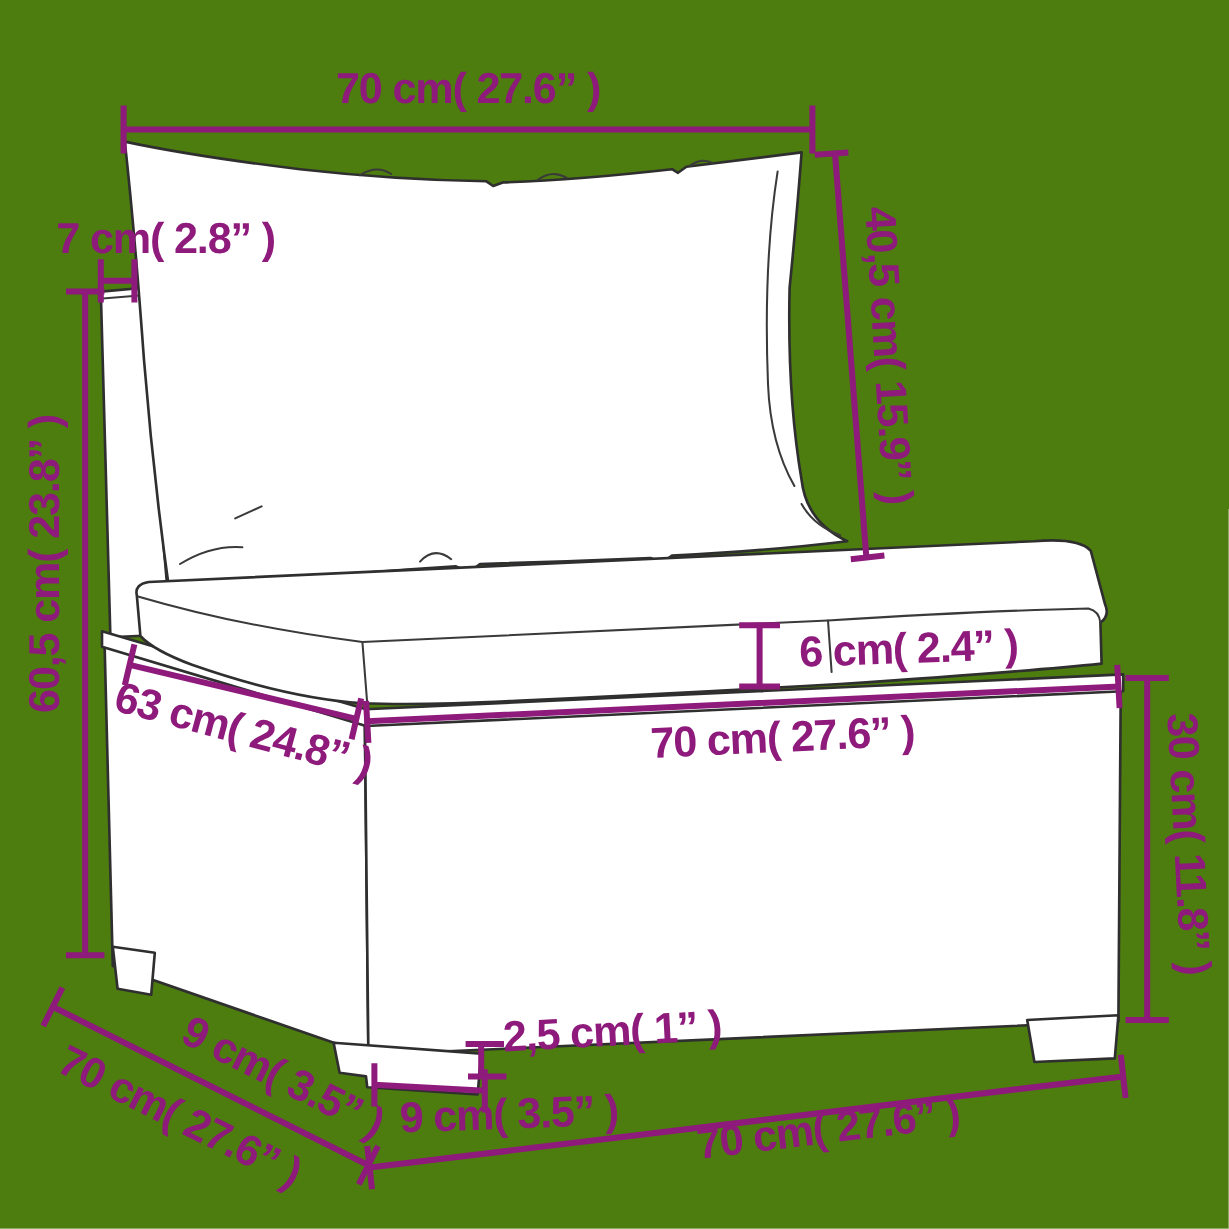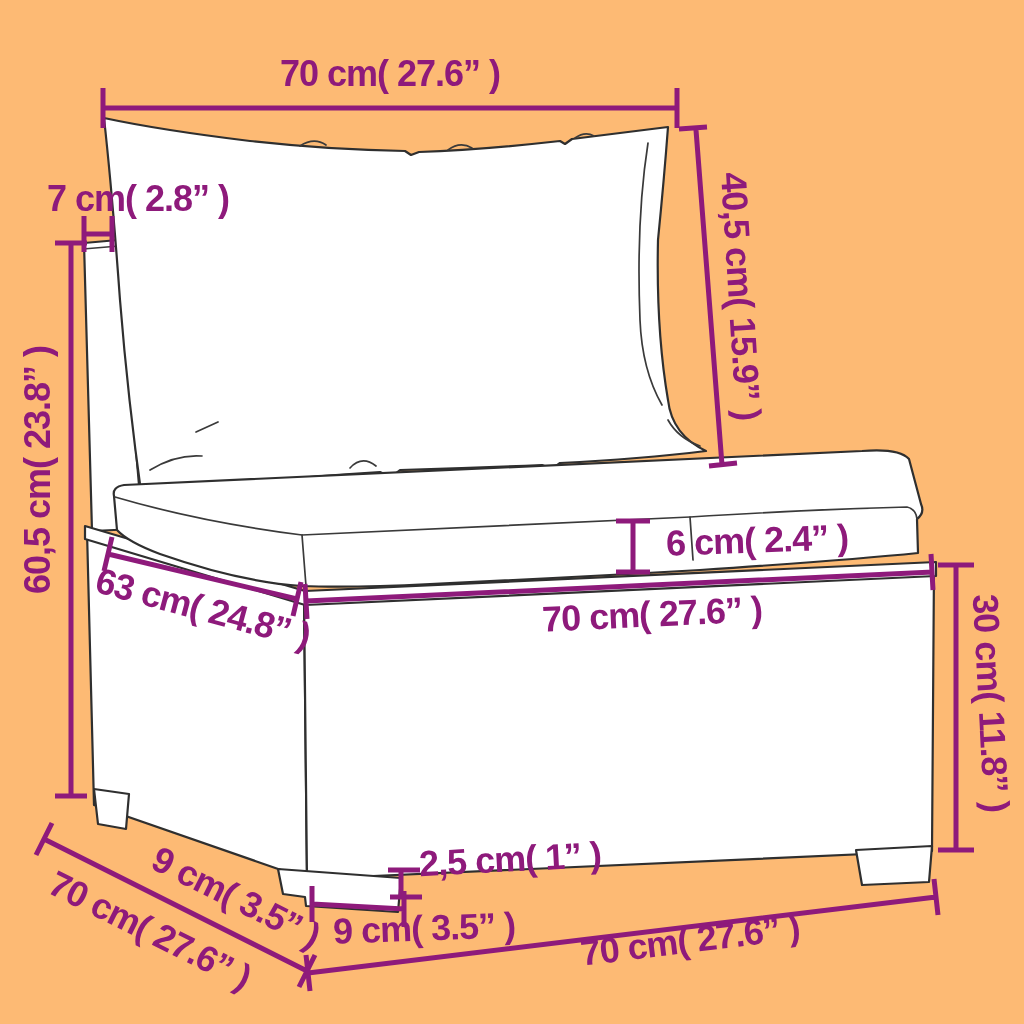--- a/index.html
+++ b/index.html
@@ -1,16 +1,16 @@
 <!DOCTYPE html>
 <html><head>
 <meta charset="utf-8">
 <style>
   html,body{margin:0;padding:0;background:#ffffff;}
-  .stage{position:relative;width:1024px;height:1024px;background:#fdba74;overflow:hidden;}
+  .stage{position:relative;width:1024px;height:1024px;background:#4d7c0f;overflow:hidden;}
   svg{display:block;}
   .dim-text{
     font-family:"Liberation Sans", sans-serif;
     font-weight:700;
     font-size:36px;
     letter-spacing:-1px;
     fill:#8E1A7B;
   }
   .dim-stroke{stroke:#8E1A7B;stroke-width:5;fill:none;stroke-linecap:butt;}
   .art{stroke:#2f2f2f;stroke-width:2.2;fill:#ffffff;stroke-linejoin:round;}

